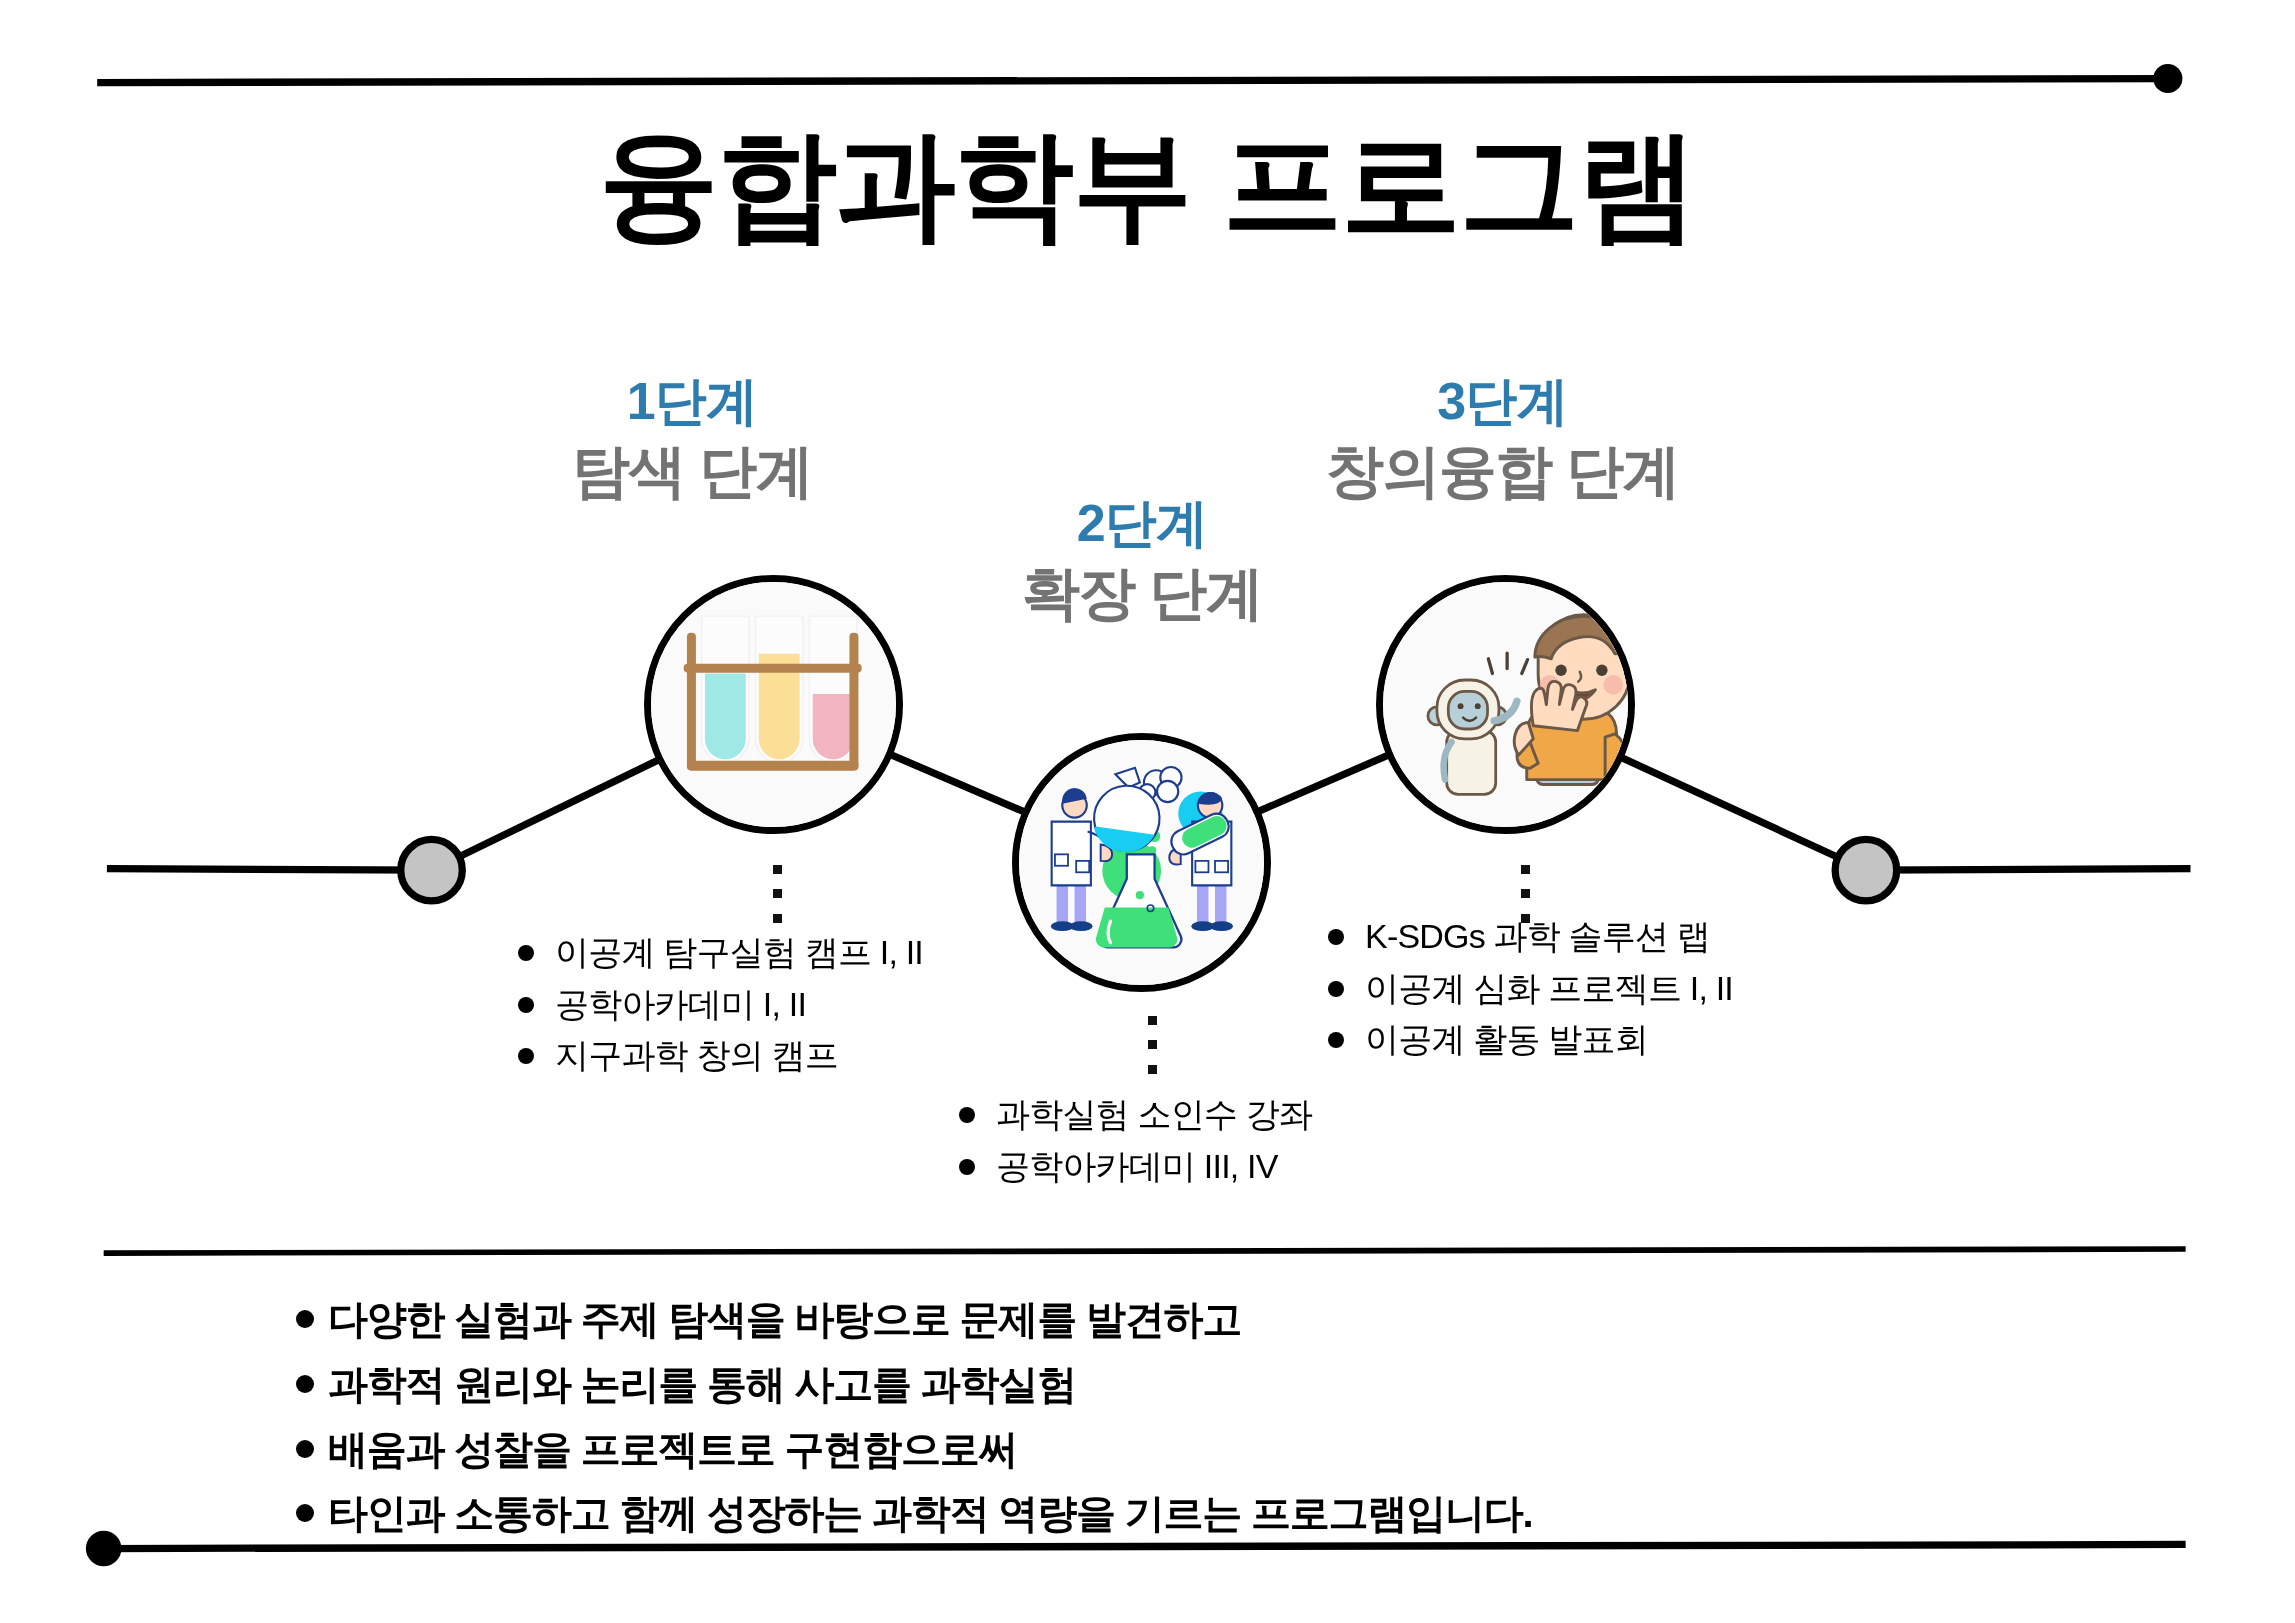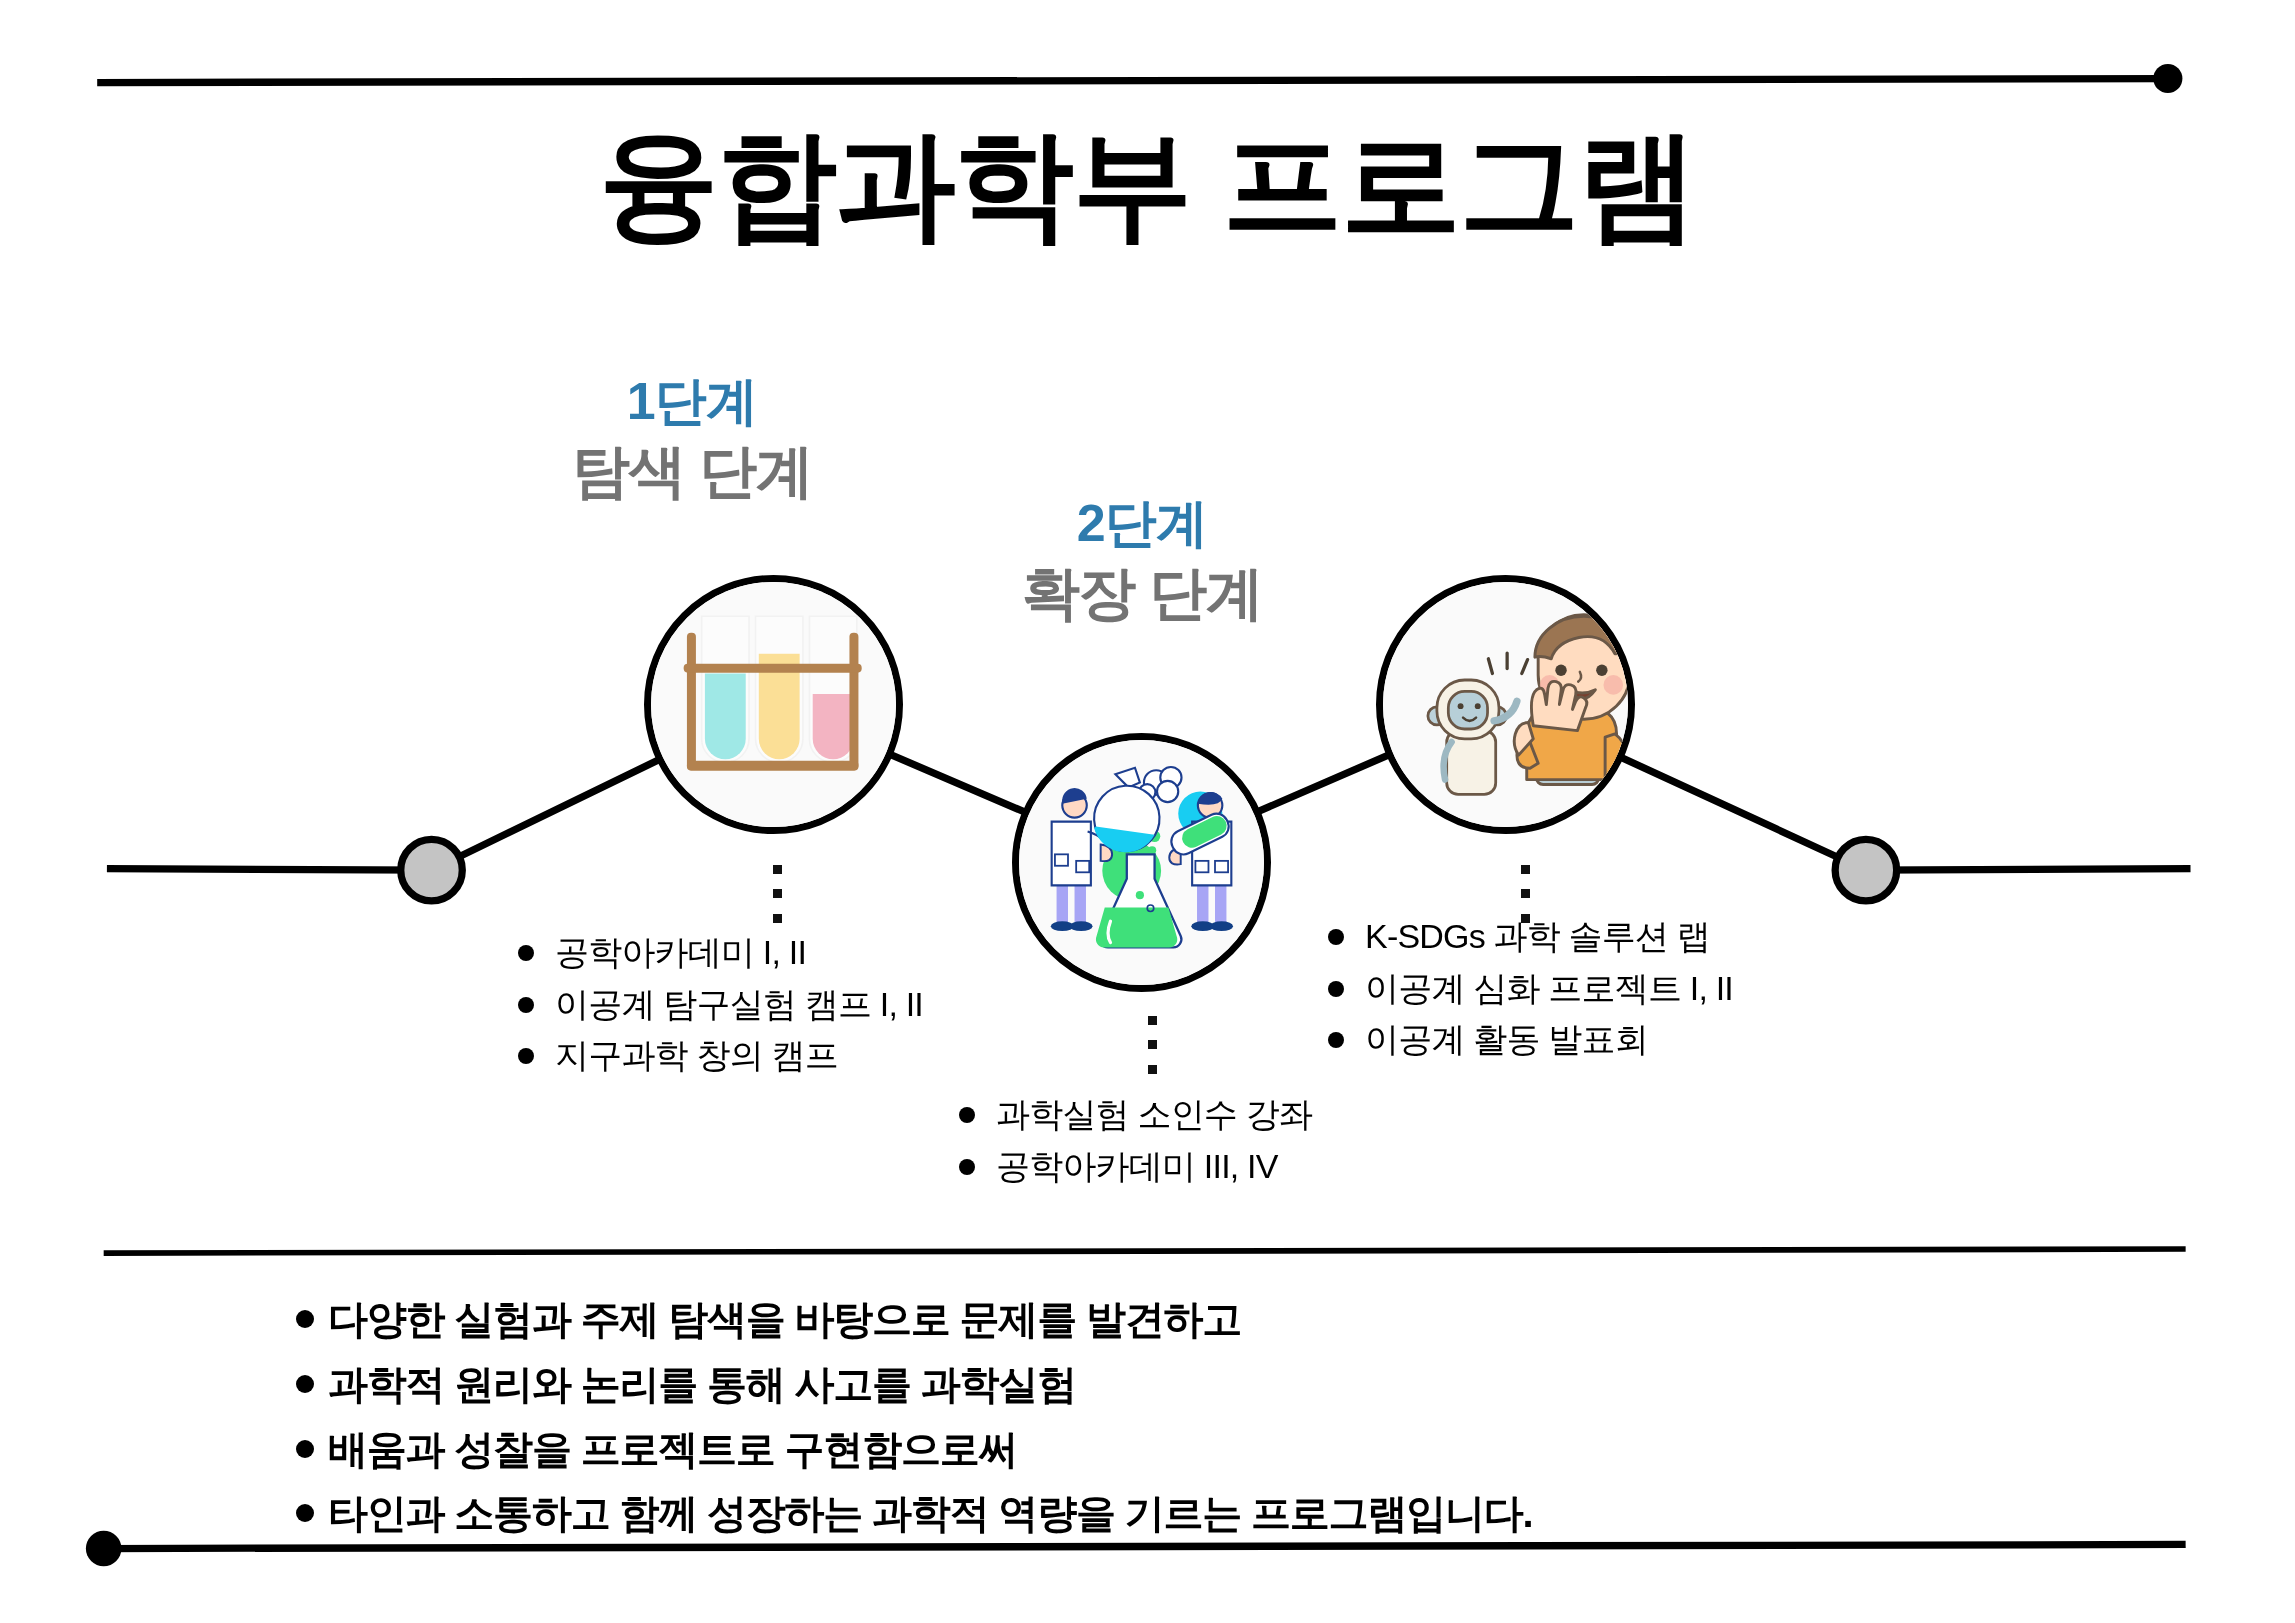--- a/index.html
+++ b/index.html
@@ -107,20 +107,24 @@
   <div class="stage-head" id="head-1">
     <div class="stage-num">1단계</div>
     <div class="stage-name">탐색 단계</div>
   </div>
 
   <div class="stage-head" id="head-2">
     <div class="stage-num">2단계</div>
     <div class="stage-name">확장 단계</div>
   </div>
 
+  <div class="stage-head" id="head-3">
+    <div class="stage-num">3단계</div>
+    <div class="stage-name">창의융합 단계</div>
+  </div>
 
   <div class="pic-circle" id="circle-1">
     <svg viewBox="0 0 300 300">
       <rect x="0" y="0" width="300" height="300" fill="#fafafa"></rect>
 
       <path d="M62 42 h58 v150 a29 29 0 0 1 -58 0 z" fill="#fcfcfc" stroke="#f2f2f2" stroke-width="2"></path>
       <path d="M128 42 h58 v150 a29 29 0 0 1 -58 0 z" fill="#fcfcfc" stroke="#f2f2f2" stroke-width="2"></path>
       <path d="M194 42 h58 v150 a29 29 0 0 1 -58 0 z" fill="#fcfcfc" stroke="#f2f2f2" stroke-width="2"></path>
 
       <path d="M66 112 h50 v80 a25 25 0 0 1 -50 0 z" fill="#9fe8e6"></path>
@@ -258,25 +262,25 @@
   <div class="vdots" id="dots-3">
     <i></i>
     <i></i>
     <i></i>
   </div>
 
   <div class="prog-list" id="list-1">
     <ul>
       <li>
           <span class="bull"></span>
+          <span>이공계 탐구실험 캠프 I, II</span>
+        </li>
+      <li>
+          <span class="bull"></span>
           <span>공학아카데미 I, II</span>
-        </li>
-      <li>
-          <span class="bull"></span>
-          <span>이공계 탐구실험 캠프 I, II</span>
         </li>
       <li>
           <span class="bull"></span>
           <span>지구과학 창의 캠프</span>
         </li>
     </ul>
   </div>
 
   <div class="prog-list" id="list-2">
     <ul>

